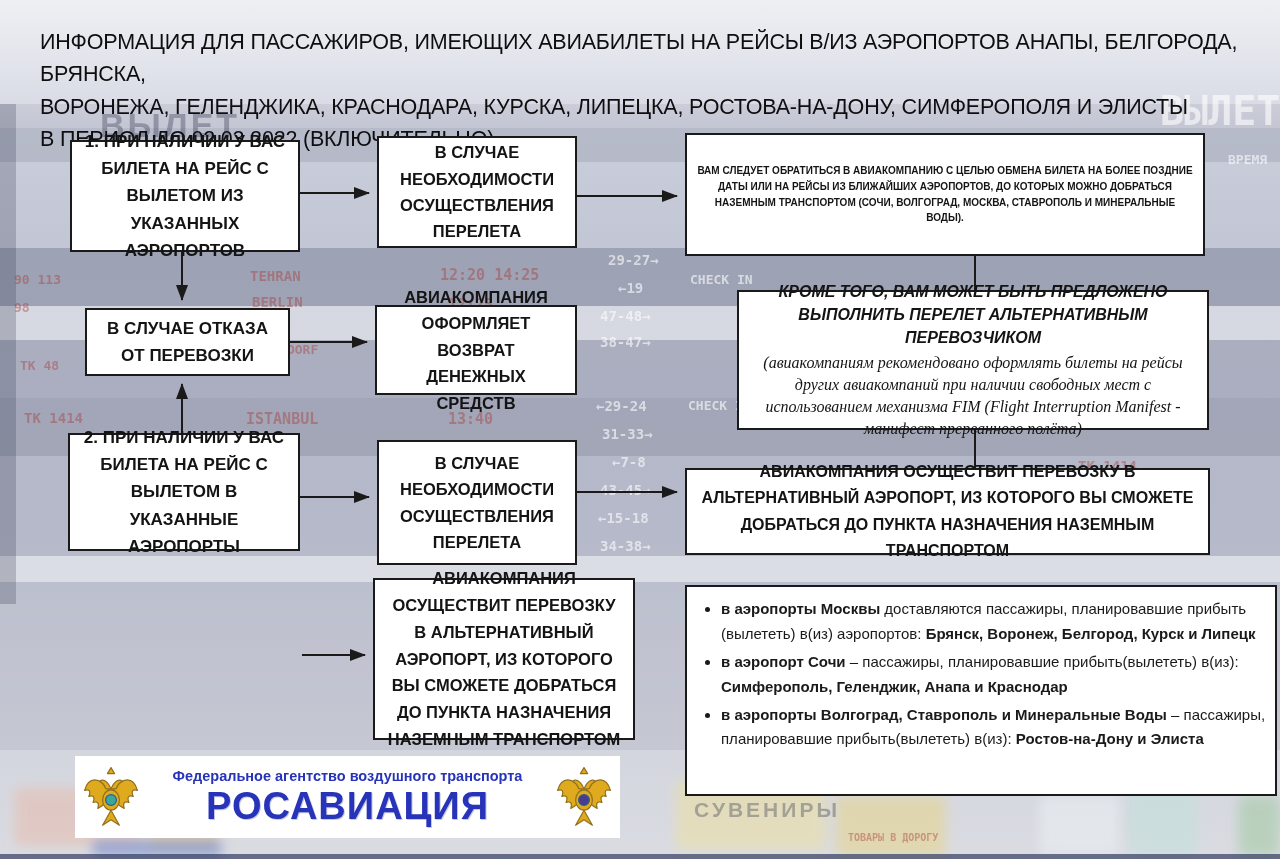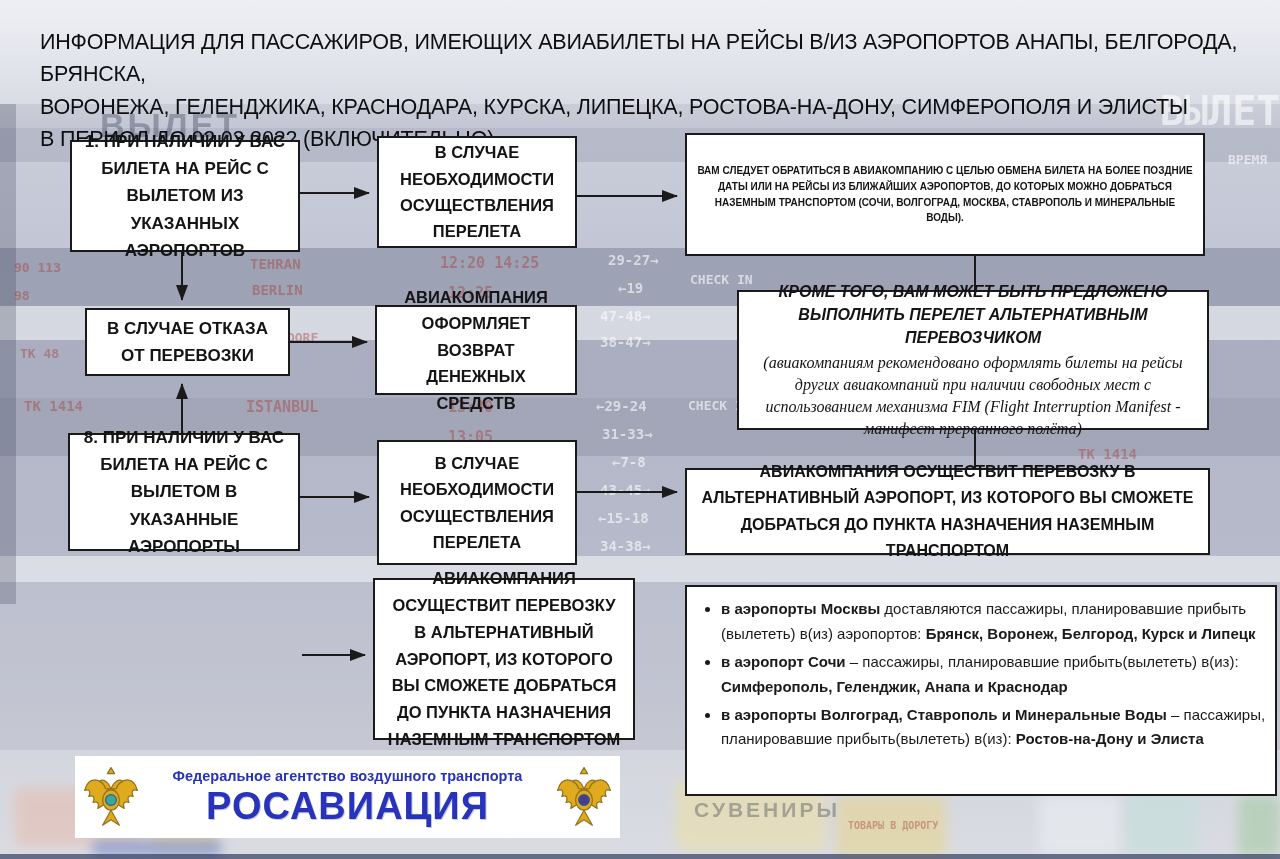--- a/index.html
+++ b/index.html
@@ -24,21 +24,21 @@
   .blob-pink{left:14px;top:788px;width:130px;height:58px;background:#e8b9a8;}
   .blob-orange{left:148px;top:800px;width:70px;height:48px;background:#e8c07c;}
   .blob-bluebar{left:92px;top:840px;width:130px;height:16px;background:#5b79c9;}
   .blob-yellow{left:676px;top:780px;width:150px;height:70px;background:#efe09a;}
   .blob-yellow2{left:836px;top:796px;width:110px;height:60px;background:#e8d37e;}
   .blob-white{left:1040px;top:796px;width:80px;height:58px;background:#eef3f6;}
   .blob-teal{left:1128px;top:788px;width:70px;height:66px;background:#bfe0d8;}
   .blob-green{left:1238px;top:796px;width:42px;height:60px;background:#9cc79a;}
   .bottombar{position:absolute;left:0;bottom:0;width:100%;height:5px;background:rgba(38,48,88,.65);}
   .bg-text{position:absolute;font-family:"DejaVu Sans Mono",monospace;font-weight:bold;white-space:nowrap;}
-  .bg-red{color:rgba(168,58,52,.42);}
+  .bg-red{color:rgba(168,58,52,.42);margin-top:12px;}
   .bg-white{color:rgba(255,255,255,.60);}
   .bg-dark{color:rgba(42,48,70,.34);font-family:"Liberation Sans",sans-serif;letter-spacing:3px;font-weight:bold;}
   
   .title{
     position:absolute;z-index:3;left:40px;top:26px;width:1200px;
     font-size:21.5px;font-weight:normal;line-height:1.5;color:#0e0e10;letter-spacing:-0.2px;
   }
   
   .connectors{position:absolute;inset:0;z-index:2;pointer-events:none;}
   
@@ -173,21 +173,21 @@
   <div class="box bx5">
     <div class="inner">АВИАКОМПАНИЯ ОФОРМЛЯЕТ ВОЗВРАТ ДЕНЕЖНЫХ СРЕДСТВ</div>
   </div>
   <div class="box bx6">
     <div class="inner">
       <div class="fim-bold">КРОМЕ ТОГО, ВАМ МОЖЕТ БЫТЬ ПРЕДЛОЖЕНО ВЫПОЛНИТЬ ПЕРЕЛЕТ АЛЬТЕРНАТИВНЫМ ПЕРЕВОЗЧИКОМ</div>
       <div class="fim-note">(авиакомпаниям рекомендовано оформлять билеты на рейсы других авиакомпаний при наличии свободных мест с использованием механизма FIM (Flight Interruption Manifest - манифест прерванного полёта)</div>
     </div>
   </div>
   <div class="box bx7">
-    <div class="inner">8. ПРИ НАЛИЧИИ У ВАС БИЛЕТА НА РЕЙС С ВЫЛЕТОМ В УКАЗАННЫЕ АЭРОПОРТЫ</div>
+    <div class="inner">2. ПРИ НАЛИЧИИ У ВАС БИЛЕТА НА РЕЙС С ВЫЛЕТОМ В УКАЗАННЫЕ АЭРОПОРТЫ</div>
   </div>
   <div class="box bx8">
     <div class="inner">В СЛУЧАЕ НЕОБХОДИМОСТИ ОСУЩЕСТВЛЕНИЯ ПЕРЕЛЕТА</div>
   </div>
   <div class="box bx9">
     <div class="inner">АВИАКОМПАНИЯ ОСУЩЕСТВИТ ПЕРЕВОЗКУ В АЛЬТЕРНАТИВНЫЙ АЭРОПОРТ, ИЗ КОТОРОГО ВЫ СМОЖЕТЕ ДОБРАТЬСЯ ДО ПУНКТА НАЗНАЧЕНИЯ НАЗЕМНЫМ ТРАНСПОРТОМ</div>
   </div>
   <div class="box bx11">
     <div class="inner">АВИАКОМПАНИЯ ОСУЩЕСТВИТ ПЕРЕВОЗКУ В АЛЬТЕРНАТИВНЫЙ АЭРОПОРТ, ИЗ КОТОРОГО ВЫ СМОЖЕТЕ ДОБРАТЬСЯ ДО ПУНКТА НАЗНАЧЕНИЯ НАЗЕМНЫМ ТРАНСПОРТОМ</div>
   </div>

